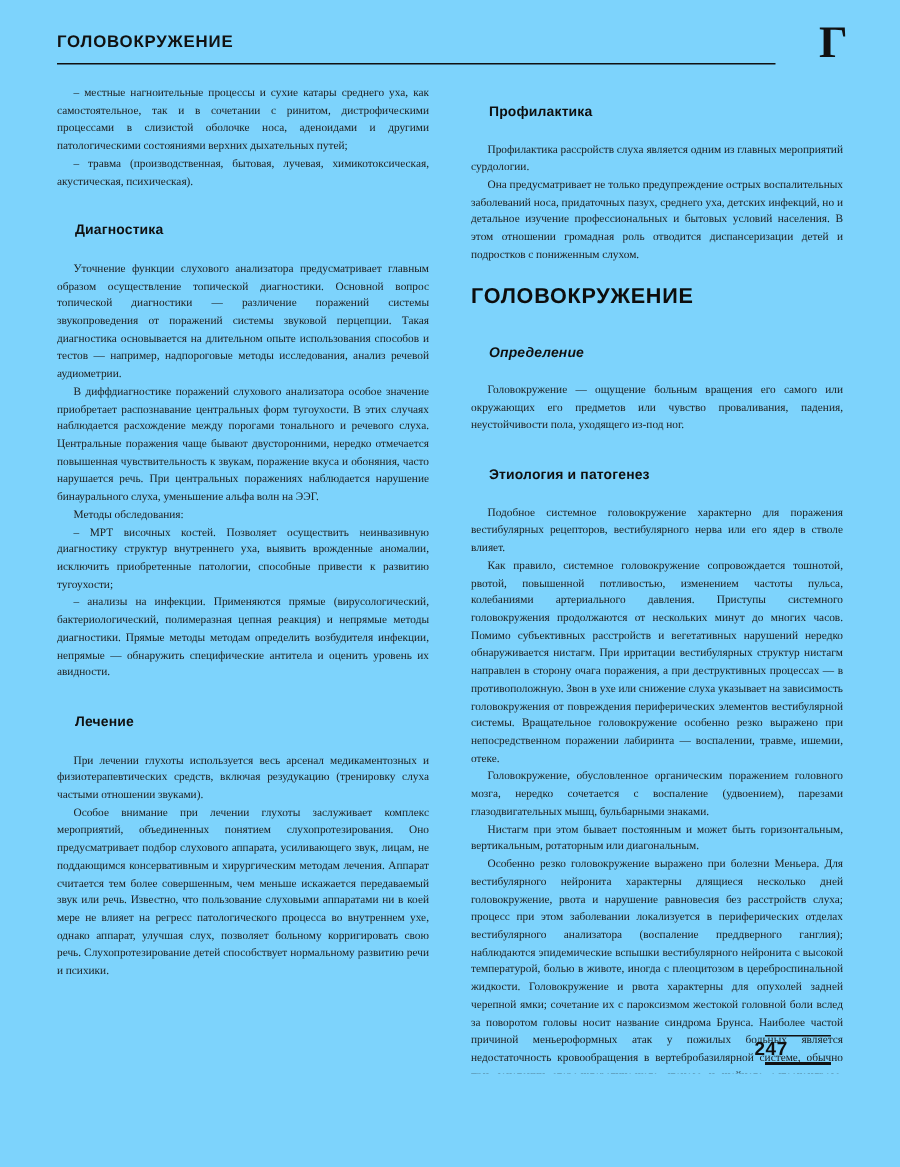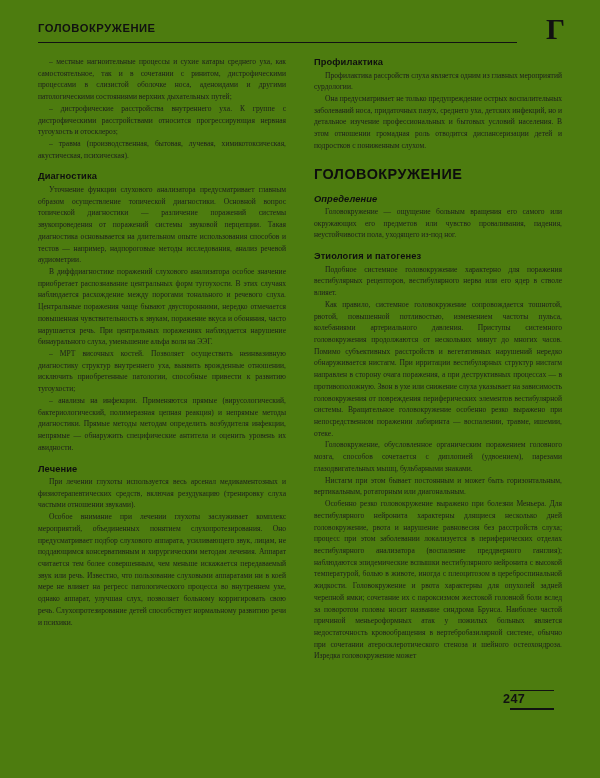--- a/index.html
+++ b/index.html
@@ -14,21 +14,21 @@
     font-family: "Liberation Serif", "DejaVu Serif", serif;
     color: #1a1a1a;
     overflow: hidden;
   }
 
   .page {
     position: absolute;
     left: 0; top: 0;
     width: 600px;
     height: 778px;
-    background: #4d7c0f;
+    background: #7dd3fc;
   }
 
   
   .header {
     position: absolute;
     left: 38px;
     top: 22px;
     width: 524px;
     height: 28px;
   }
@@ -86,21 +86,21 @@
     line-height: 11.72px;
     text-align: justify;
     text-indent: 11px;
     hyphens: manual;
     color: #1d1d1d;
     word-spacing: -0.1px;
   }
   p.body.dash { text-indent: 11px; }
 
   h3.sub {
-    margin: 0;
+    margin: 12px;
     padding-top: 9px;
     padding-bottom: 1.5px;
     font-family: "Liberation Sans", "DejaVu Sans", sans-serif;
     font-weight: bold;
     font-size: 9.3px;
     line-height: 12px;
     color: #0f0f0f;
     text-align: left;
     letter-spacing: 0.1px;
   }
@@ -150,27 +150,27 @@
     <div class="header-title">ГОЛОВОКРУЖЕНИЕ</div>
     <div class="header-rule"></div>
     <div class="header-letter">Г</div>
   </div>
 
   <div class="columns">
 
     <div class="col col-left">
 
       <p class="body dash">– местные нагноительные процессы и сухие катары среднего уха, как самостоятельное, так и в сочетании с ринитом, дистрофическими процессами в слизистой оболочке носа, аденоидами и другими патологическими состояниями верхних дыхательных путей;</p>
-      <p class="body dash">– дистрофические расстройства внутреннего уха. К группе с дистрофическими расстройствами относится прогрессирующая нервная тугоухость и отосклероз;</p>
       <p class="body dash">– травма (производственная, бытовая, лучевая, химикотоксическая, акустическая, психическая).</p>
 
       <h3 class="sub">Диагностика</h3>
       <p class="body">Уточнение функции слухового анализатора предусматривает главным образом осуществление топической диагностики. Основной вопрос топической диагностики — различение поражений системы звукопроведения от поражений системы звуковой перцепции. Такая диагностика основывается на длительном опыте использования способов и тестов — например, надпороговые методы исследования, анализ речевой аудиометрии.</p>
       <p class="body">В диффдиагностике поражений слухового анализатора особое значение приобретает распознавание центральных форм тугоухости. В этих случаях наблюдается расхождение между порогами тонального и речевого слуха. Центральные поражения чаще бывают двусторонними, нередко отмечается повышенная чувствительность к звукам, поражение вкуса и обоняния, часто нарушается речь. При центральных поражениях наблюдается нарушение бинаурального слуха, уменьшение альфа волн на ЭЭГ.</p>
-      <p class="body dash">– МРТ височных костей. Позволяет осуществить неинвазивную диагностику структур внутреннего уха, выявить врожденные отношении, исключить приобретенные патологии, способные привести к развитию тугоухости;</p>
+      <p class="body">Методы обследования:</p>
+      <p class="body dash">– МРТ височных костей. Позволяет осуществить неинвазивную диагностику структур внутреннего уха, выявить врожденные аномалии, исключить приобретенные патологии, способные привести к развитию тугоухости;</p>
       <p class="body dash">– анализы на инфекции. Применяются прямые (вирусологический, бактериологический, полимеразная цепная реакция) и непрямые методы диагностики. Прямые методы методам определить возбудителя инфекции, непрямые — обнаружить специфические антитела и оценить уровень их авидности.</p>
 
       <h3 class="sub">Лечение</h3>
       <p class="body">При лечении глухоты используется весь арсенал медикаментозных и физиотерапевтических средств, включая резудукацию (тренировку слуха частыми отношении звуками).</p>
       <p class="body">Особое внимание при лечении глухоты заслуживает комплекс мероприятий, объединенных понятием слухопротезирования. Оно предусматривает подбор слухового аппарата, усиливающего звук, лицам, не поддающимся консервативным и хирургическим методам лечения. Аппарат считается тем более совершенным, чем меньше искажается передаваемый звук или речь. Известно, что пользование слуховыми аппаратами ни в коей мере не влияет на регресс патологического процесса во внутреннем ухе, однако аппарат, улучшая слух, позволяет больному корригировать свою речь. Слухопротезирование детей способствует нормальному развитию речи и психики.</p>
 
     </div>
 
     <div class="col col-right">
 
@@ -180,21 +180,21 @@
 
       <h2 class="section">ГОЛОВОКРУЖЕНИЕ</h2>
 
       <h3 class="sub tight">Определение</h3>
       <p class="body">Головокружение — ощущение больным вращения его самого или окружающих его предметов или чувство проваливания, падения, неустойчивости пола, уходящего из-под ног.</p>
 
       <h3 class="sub">Этиология и патогенез</h3>
       <p class="body">Подобное системное головокружение характерно для поражения вестибулярных рецепторов, вестибулярного нерва или его ядер в стволе влияет.</p>
 
       <p class="body">Как правило, системное головокружение сопровождается тошнотой, рвотой, повышенной потливостью, изменением частоты пульса, колебаниями артериального давления. Приступы системного головокружения продолжаются от нескольких минут до многих часов. Помимо субъективных расстройств и вегетативных нарушений нередко обнаруживается нистагм. При ирритации вестибулярных структур нистагм направлен в сторону очага поражения, а при деструктивных процессах — в противоположную. Звон в ухе или снижение слуха указывает на зависимость головокружения от повреждения периферических элементов вестибулярной системы. Вращательное головокружение особенно резко выражено при непосредственном поражении лабиринта — воспалении, травме, ишемии, отеке.</p>
-      <p class="body">Головокружение, обусловленное органическим поражением головного мозга, способов сочетается с диплопией (удвоением), парезами глазодвигательных мышц, бульбарными знаками.</p>
+      <p class="body">Головокружение, обусловленное органическим поражением головного мозга, нередко сочетается с воспаление (удвоением), парезами глазодвигательных мышц, бульбарными знаками.</p>
       <p class="body">Нистагм при этом бывает постоянным и может быть горизонтальным, вертикальным, ротаторным или диагональным.</p>
       <p class="body">Особенно резко головокружение выражено при болезни Меньера. Для вестибулярного нейронита характерны длящиеся несколько дней головокружение, рвота и нарушение равновесия без расстройств слуха; процесс при этом заболевании локализуется в периферических отделах вестибулярного анализатора (воспаление преддверного ганглия); наблюдаются эпидемические вспышки вестибулярного нейронита с высокой температурой, болью в животе, иногда с плеоцитозом в цереброспинальной жидкости. Головокружение и рвота характерны для опухолей задней черепной ямки; сочетание их с пароксизмом жестокой головной боли вслед за поворотом головы носит название синдрома Брунса. Наиболее частой причиной меньероформных атак у пожилых больных является недостаточность кровообращения в вертебробазилярной системе, обычно при сочетании атеросклеротического стеноза и шейного остеохондроза. Изредка головокружение может</p>
 
     </div>
   </div>
 
   <div class="folio">
     <div class="folio-rule"></div>
     <div class="folio-num">247</div>
     <div class="folio-rule"></div>

